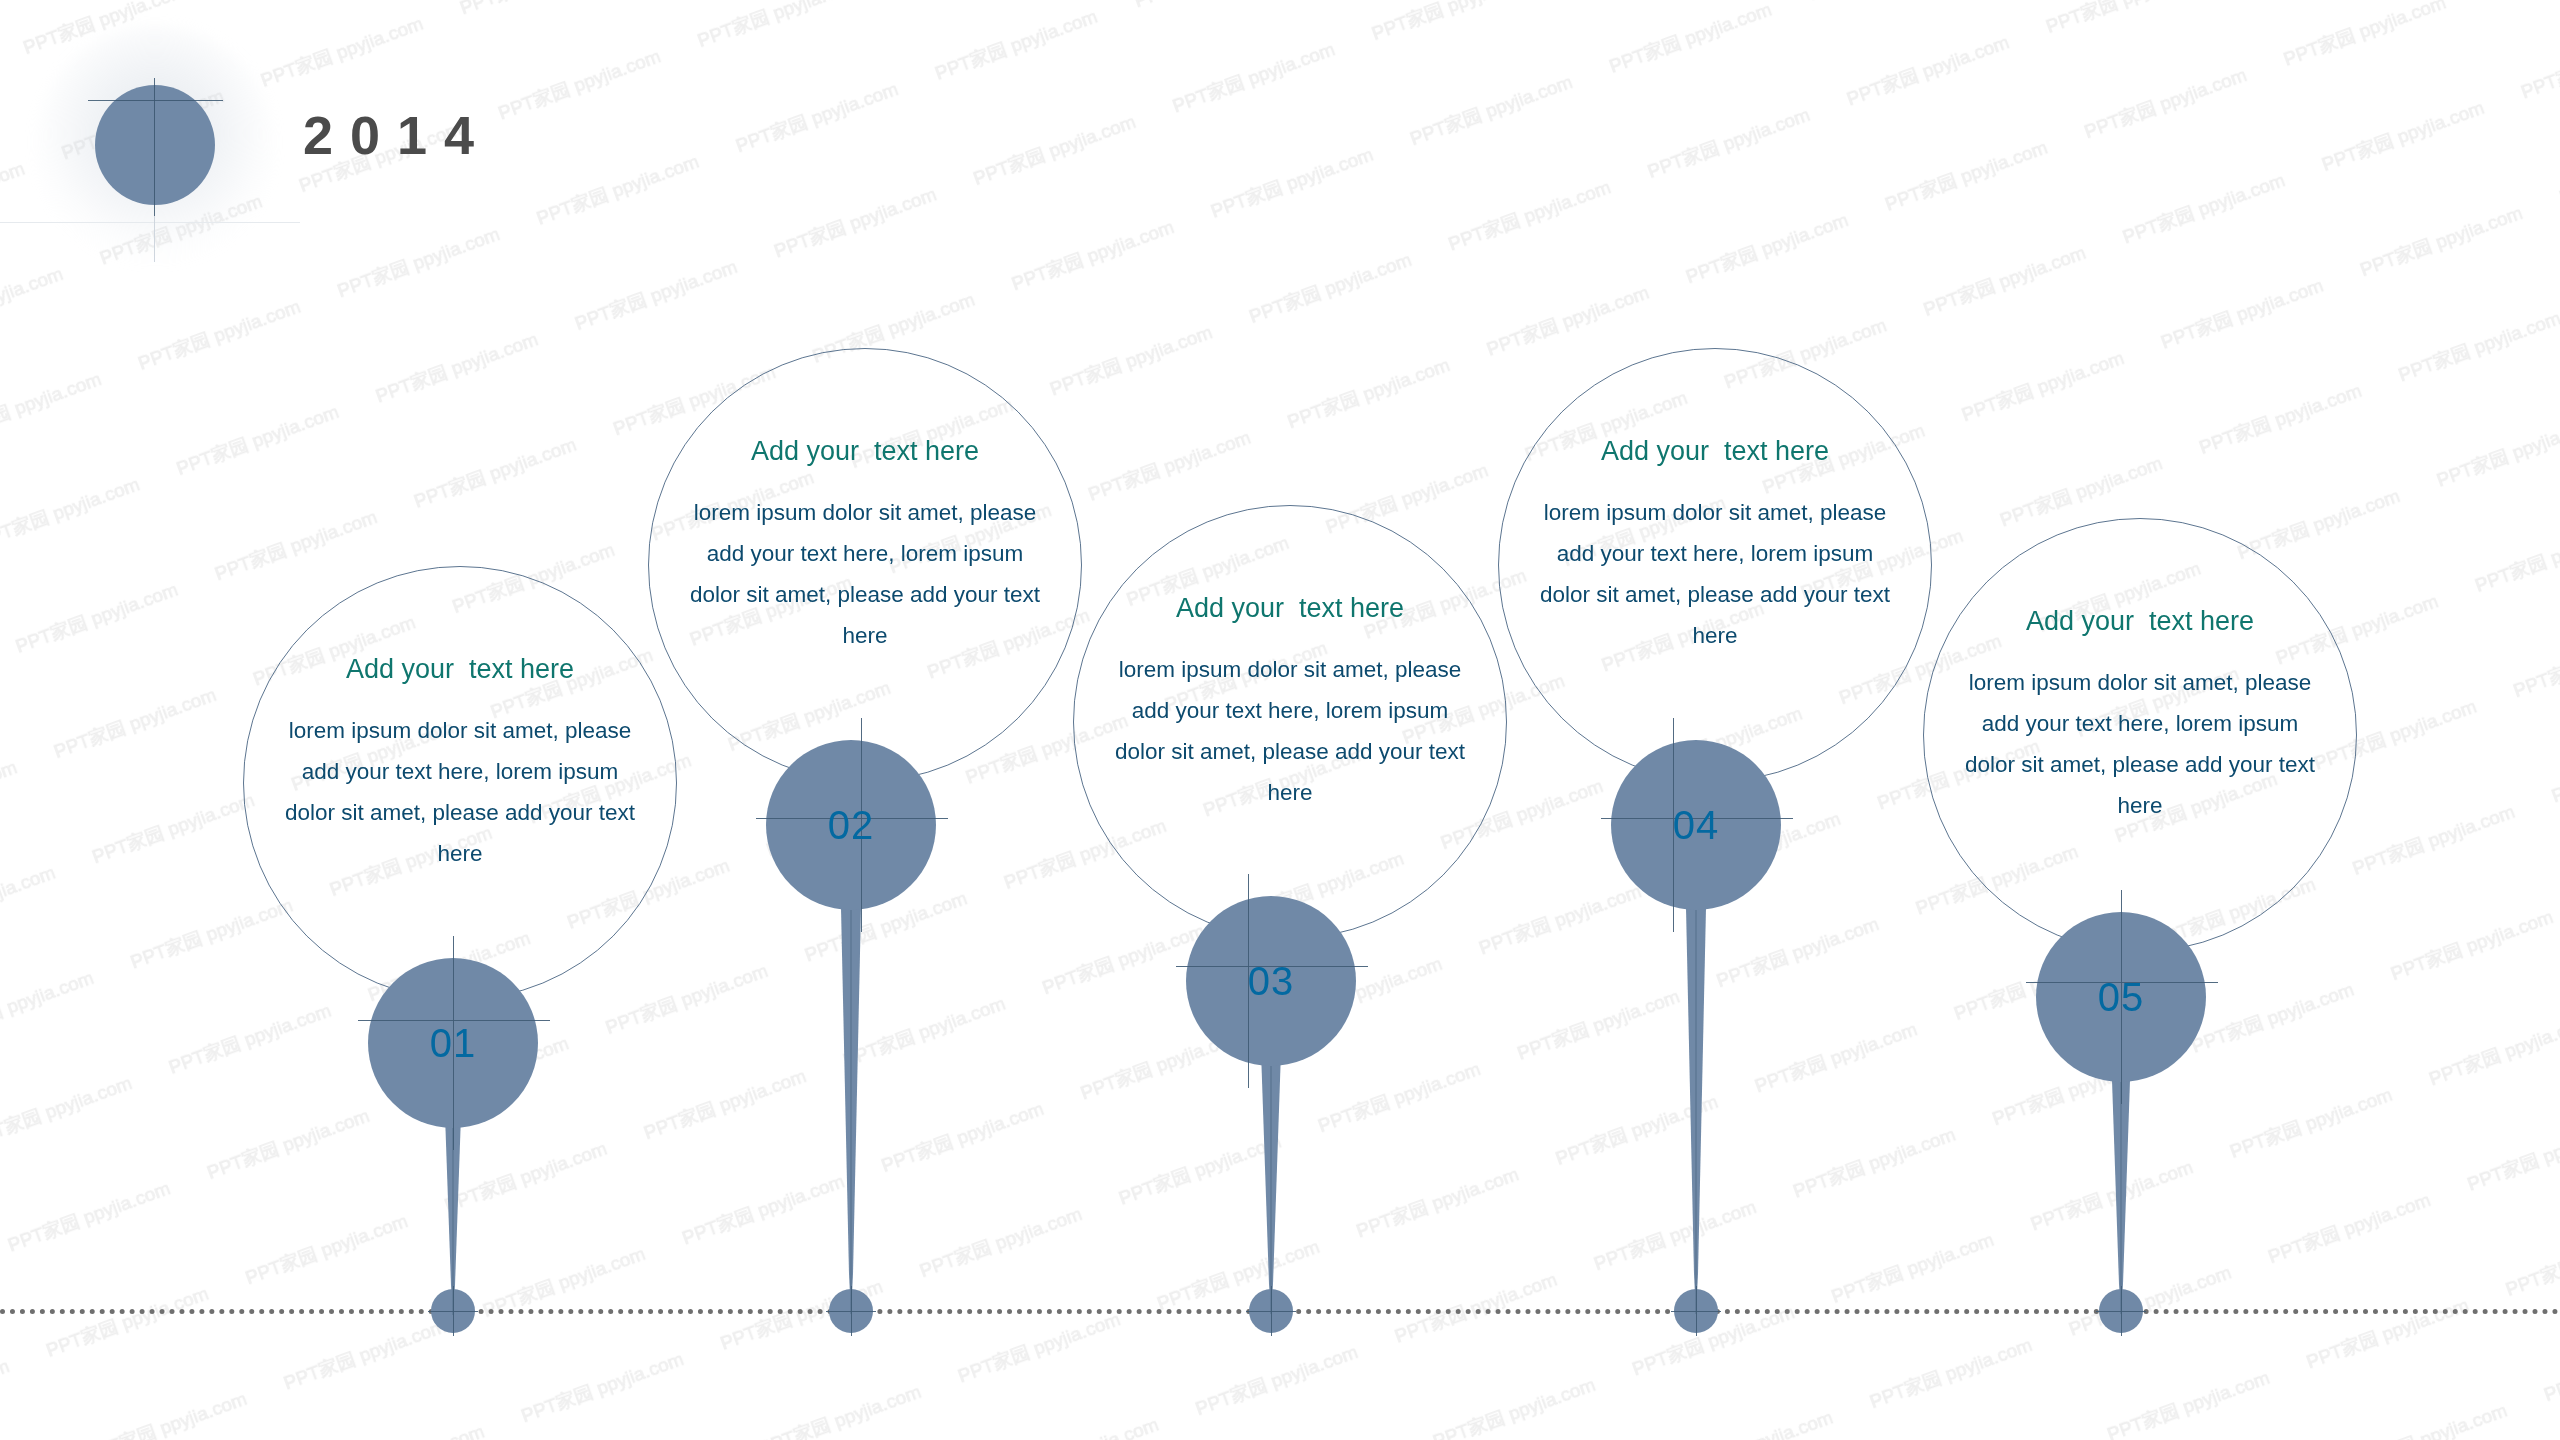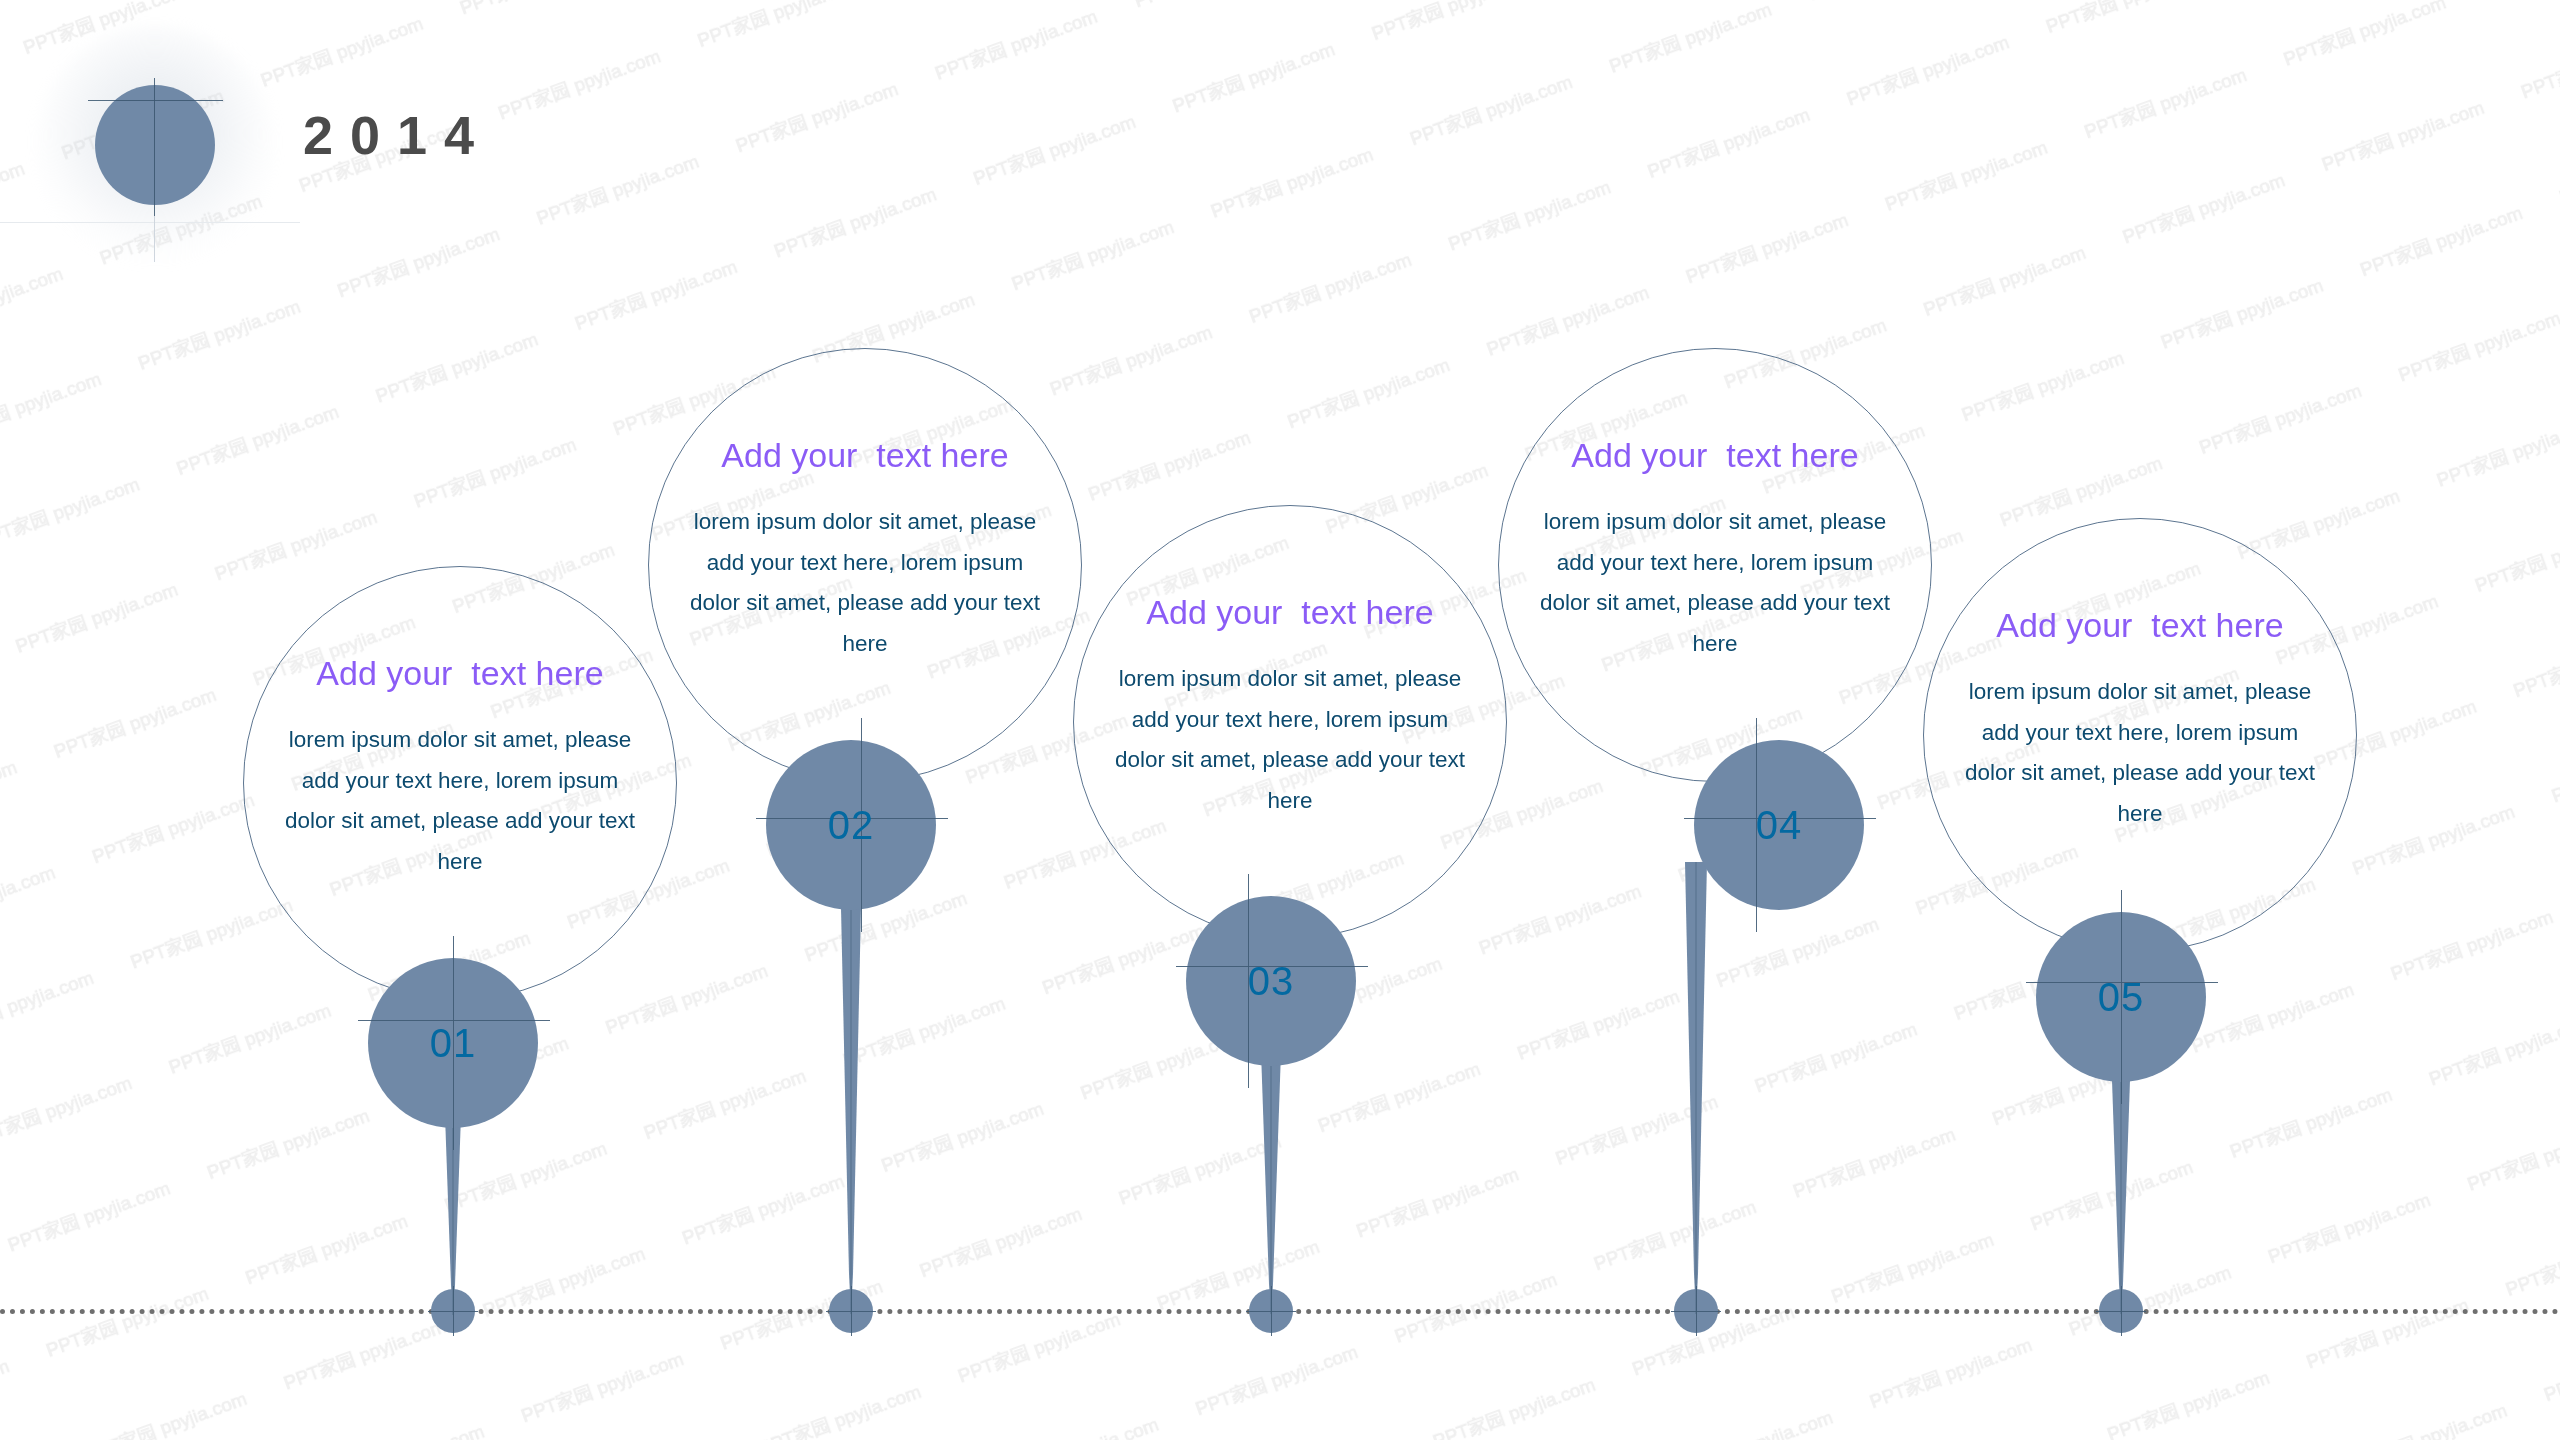--- a/index.html
+++ b/index.html
@@ -102,23 +102,23 @@
   }
   .balloon-text {
     position: absolute;
     left: 9%;
     top: 20%;
     width: 82%;
     text-align: center;
     color: #6d6d6d;
   }
   .balloon-head {
-    font-size: 34px;
+    font-size: 27px;
     line-height: 1.2;
-    color: #8b5cf6;
+    color: #0f766e;
     margin-bottom: 26px;
     white-space: pre;
   }
   .balloon-body {
     font-size: 22.5px;
     line-height: 1.82;
     color: #0c4a6e;
   }
 
   
@@ -268,21 +268,21 @@
     <div class="balloon-ring"></div>
     <div class="balloon-text">
       <div class="balloon-head">Add your  text here</div>
       <div class="balloon-body">lorem ipsum dolor sit amet, please add your text here, lorem ipsum dolor sit amet, please add your text here</div>
     </div>
   </div>
   <svg class="pin-tail" style="left:1673px; top:862px; width:46px; height:452px;" viewBox="0 0 46 452">
     <polygon points="12,0 34,0 25,412 23,452 21,412" fill="#7089a7"></polygon>
     <line x1="23" y1="0" x2="23" y2="452" stroke="#3f5b74" stroke-width="1" opacity=".55"></line>
   </svg>
-  <div class="pin" style="left:1694px; top:740px; width:170px; height:170px;">
+  <div class="pin" style="left:1611px; top:740px; width:170px; height:170px;">
     <div class="pin-circle" style="left:0; top:0; width:170px; height:170px;"></div>
     <div class="pin-cross-v" style="left:62px; top:-22px; width:1px; height:214px;"></div>
     <div class="pin-cross-h" style="left:-10px; top:78px; width:192px; height:1px;"></div>
     <div class="pin-num">04</div>
   </div>
 
   <div class="balloon" style="left:1923px; top:518px; width:434px; height:434px;">
     <div class="balloon-ring"></div>
     <div class="balloon-text">
       <div class="balloon-head">Add your  text here</div>

